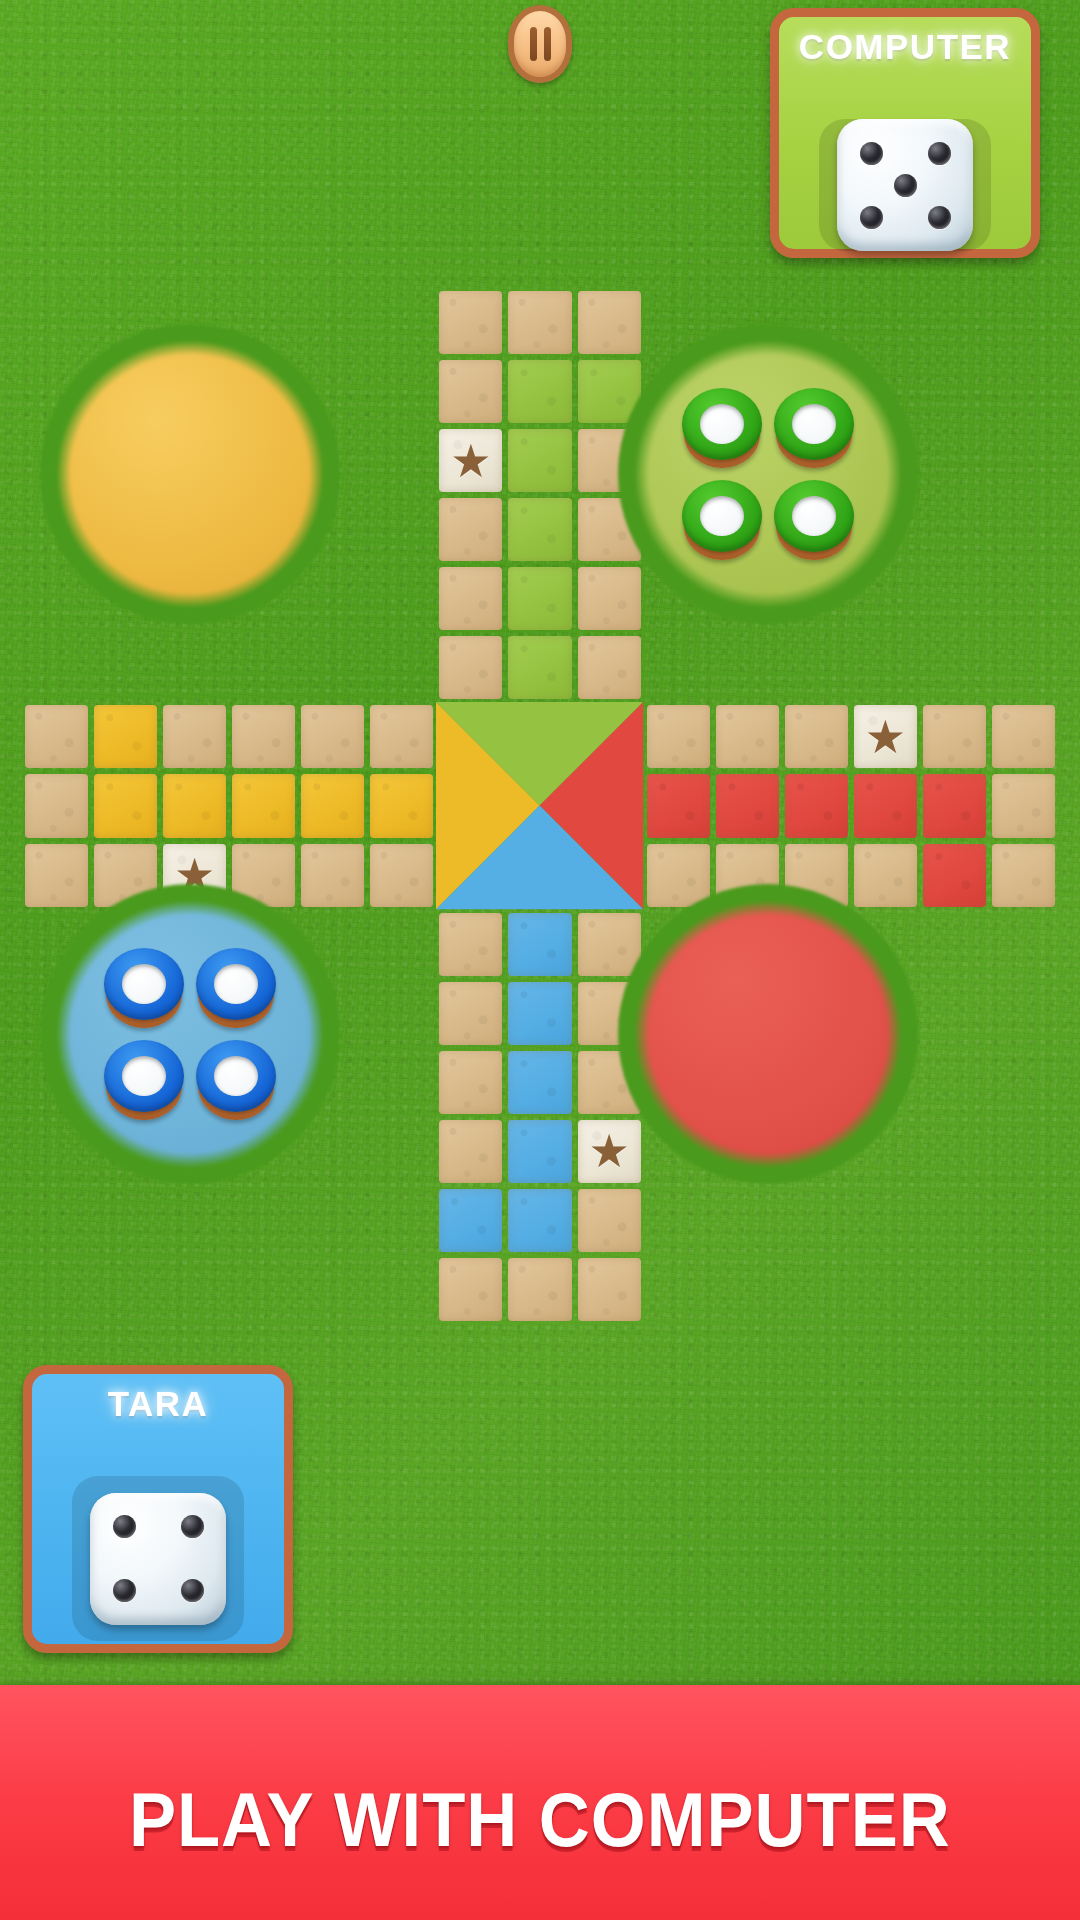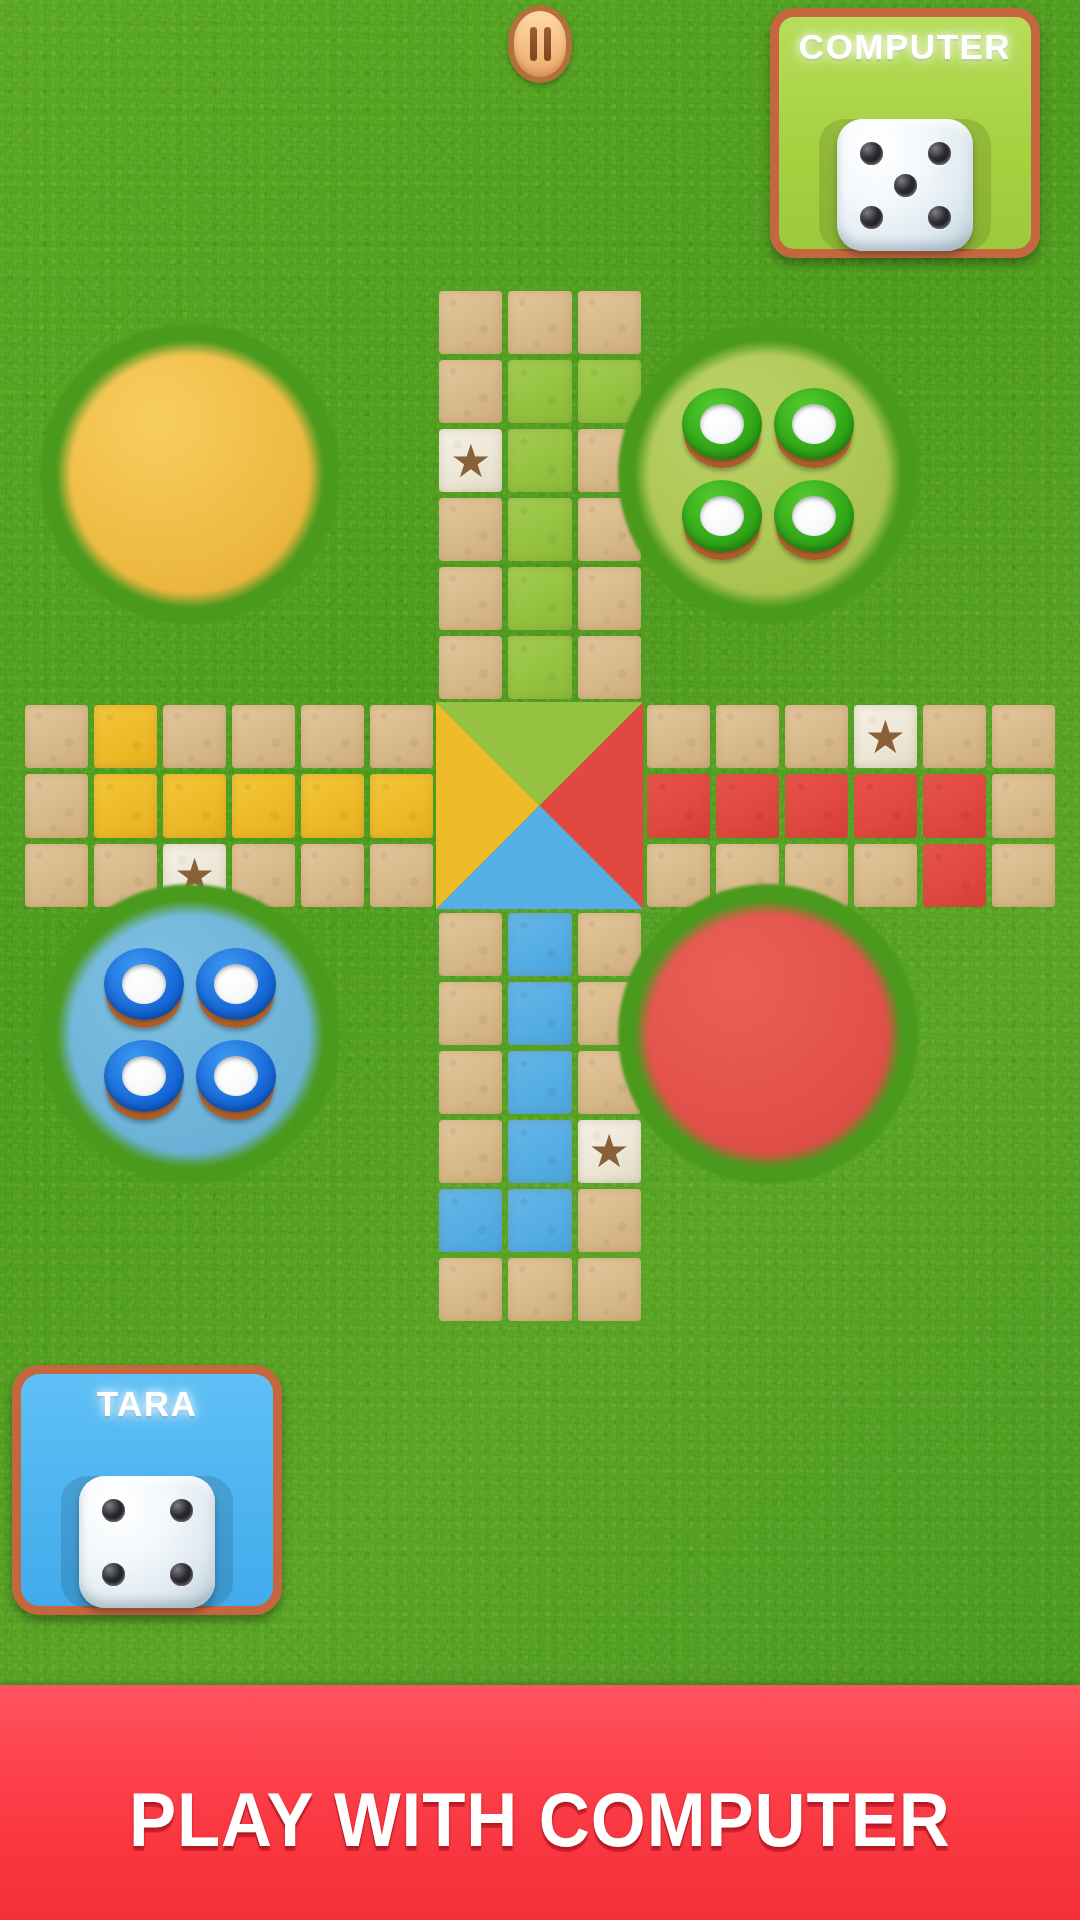--- a/index.html
+++ b/index.html
@@ -46,23 +46,22 @@
     position:absolute; border:9px solid #c4673f; border-radius:24px;
     box-shadow:0 6px 10px rgba(0,0,0,.32);
     display:flex; flex-direction:column; align-items:center;
     padding-top:10px; z-index:20;gap:46px;
   }
   #card-computer{
     left:770px; top:8px; width:270px; height:250px;
     background:linear-gradient(180deg,#b7dd5b 0%,#a6d242 55%,#9cca3a 100%);
   }
   #card-tara{
-    left:12px; top:1365px; width:270px; height:250px;
+    left:23px; top:1365px; width:270px; height:288px;
     background:linear-gradient(180deg,#5fc0f6 0%,#4db4f0 55%,#43abec 100%);
-    border-radius:28px;
   }
   .player-name{
     font-size:35px; font-weight:700; letter-spacing:1.5px; color:#ffffff;
     text-shadow:0 0 9px rgba(255,255,255,.9),0 0 18px rgba(255,255,255,.6),0 2px 2px rgba(0,0,0,.18);
     line-height:1.15; margin-bottom:6px;
   }
   .dice-well{
     width:172px; height:165px; border-radius:26px;
     background:rgba(0,0,0,.12);
     display:flex; align-items:center; justify-content:center;

